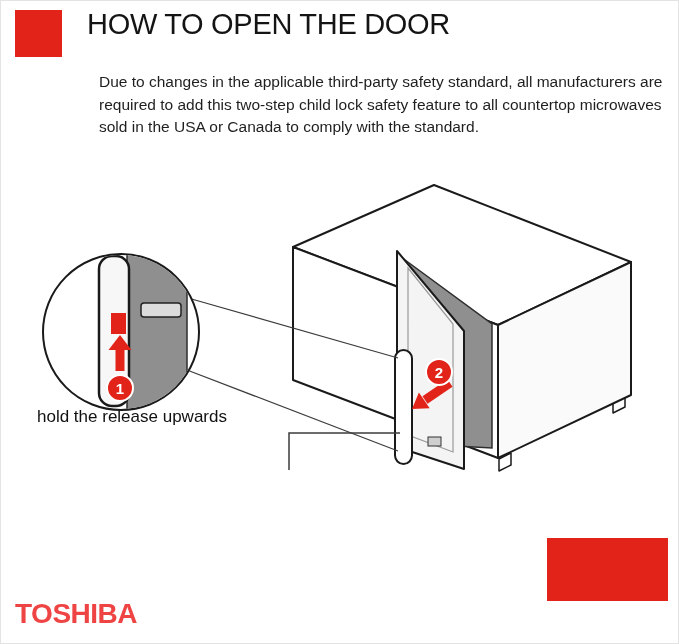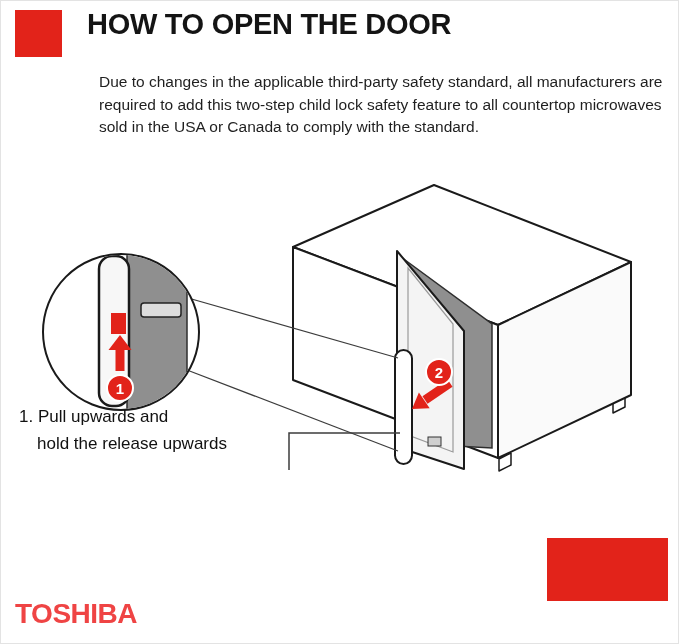--- a/index.html
+++ b/index.html
@@ -4,21 +4,21 @@
 <style>
   html,body { margin:0; padding:0; background:#ffffff; }
   .page {
     position:relative; width:679px; height:644px; background:#ffffff;
     font-family:"Liberation Sans", sans-serif; overflow:hidden;
     border:1px solid #e3e3e3; box-sizing:border-box;
   }
   .accent-square { position:absolute; left:14px; top:9px; width:47px; height:47px; }
   .page-title {
     position:absolute; left:86px; top:9px; margin:0;
-    font-size:29px; font-weight:700; letter-spacing:-0.3px; color:#141414; line-height:1;
+    font-size:29px; font-weight:400; letter-spacing:-0.3px; color:#141414; line-height:1;
   }
   .description {
     position:absolute; left:86px; top:58px; width:570px; margin:12px;
     font-size:15.5px; line-height:22.5px; color:#1f1f1f;
   }
   .diagram { position:absolute; left:0; top:0; }
   .badge-text {
     font-family:"Liberation Sans", sans-serif; font-weight:700; font-size:15px;
     fill:#ffffff; text-anchor:middle;
   }
@@ -96,21 +96,20 @@
       <polygon points="411,408 428.7,407.2 417.9,391.6" fill="#e2231a"></polygon>
     </g>
 
     <g>
       <circle cx="438" cy="371" r="13" stroke="#ffffff" stroke-width="2" fill="#e2231a"></circle>
       <text class="badge-text" x="438" y="376.5">2</text>
     </g>
   </svg>
 
   <div class="step1">
-    <div class="step-line">1. Pull upwards and</div>
     <div class="step-line step-indent">hold the release upwards</div>
   </div>
 
 
   <div class="brand-wordmark" style="color: #ef4444; margin-top: 8px;">TOSHIBA</div>
 
   <div class="accent-rect" style="background: rgb(226, 35, 26);"></div>
 
 </div>
 

